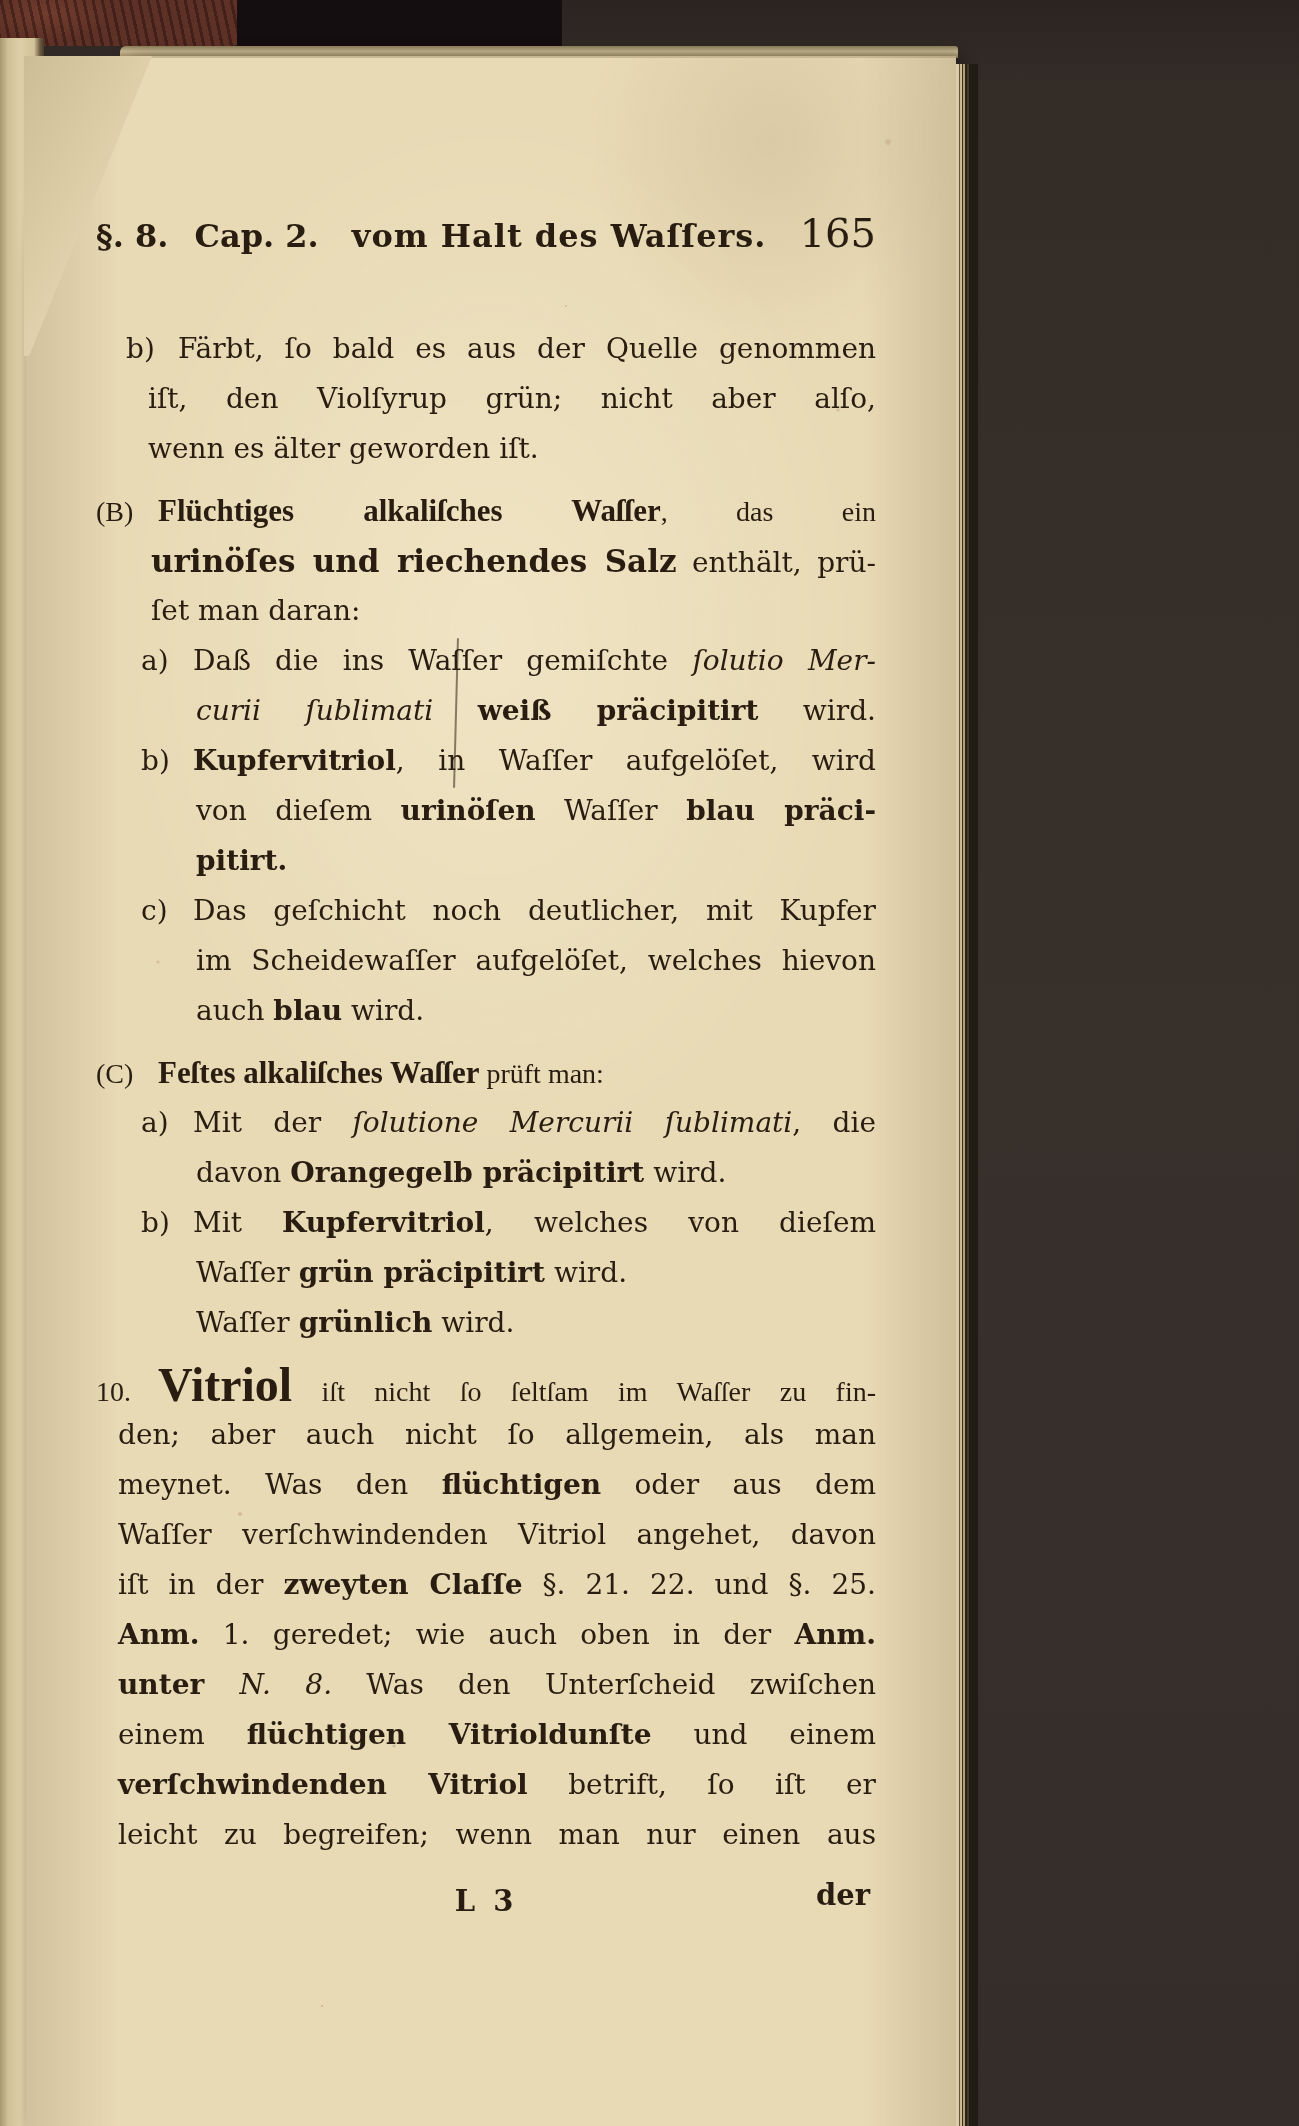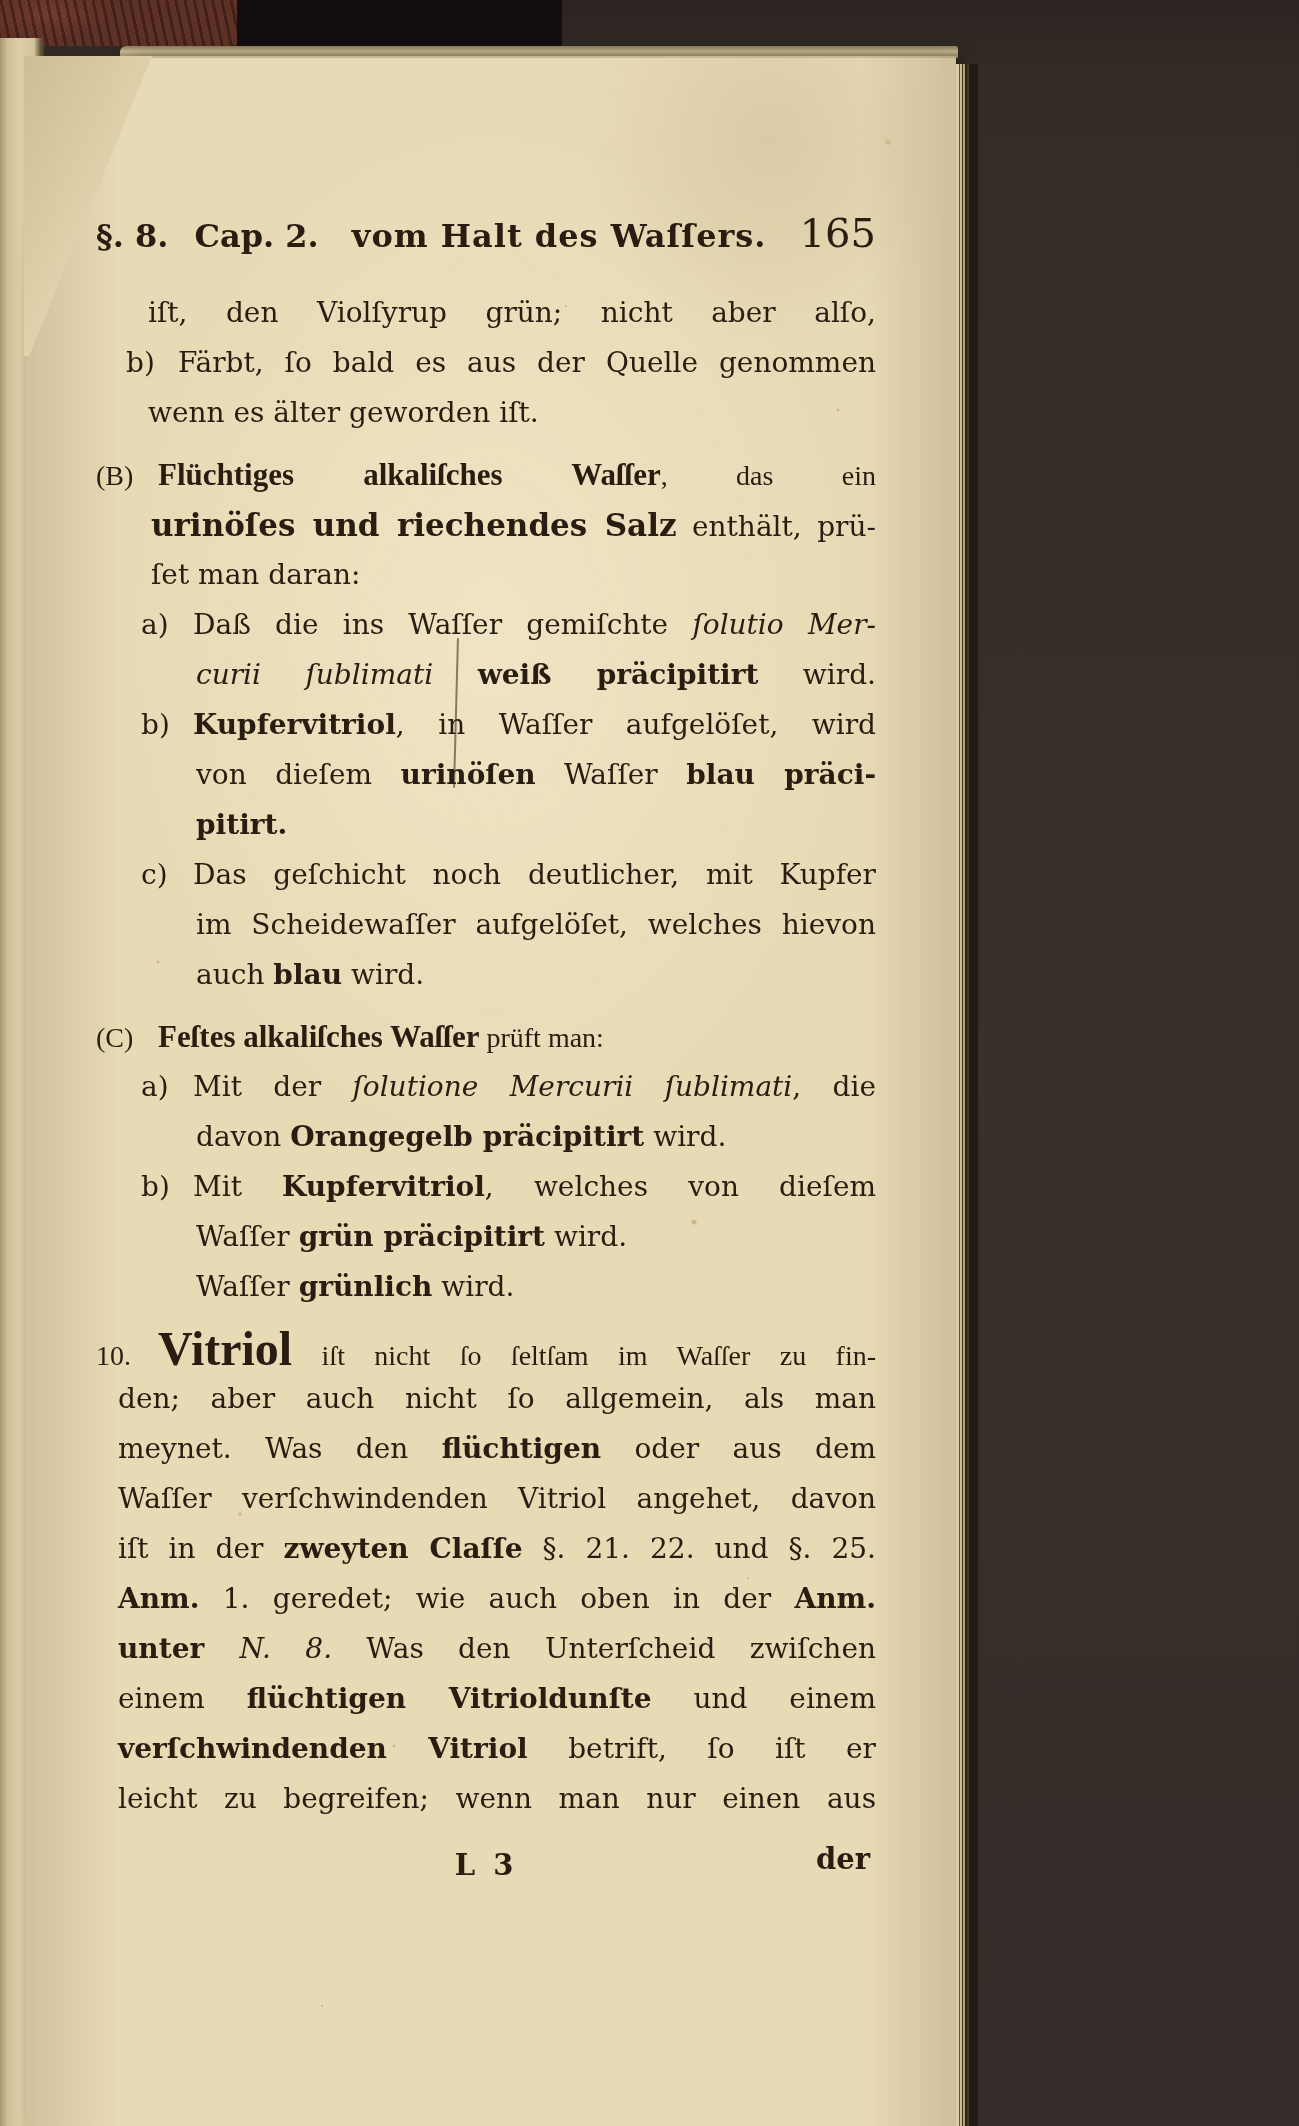--- a/index.html
+++ b/index.html
@@ -49,21 +49,21 @@
   .ink-stroke{position:absolute;left:429px;top:580px;width:2px;height:150px;
     background:rgba(48,34,18,.55);transform:rotate(1.5deg);border-radius:2px;}
   
   .right-stack{position:absolute;left:956px;top:64px;width:22px;height:2062px;
     background:repeating-linear-gradient(90deg,
       #dccda6 0 3px,#5f5138 3px 4px,#cbbb92 4px 6px,#3e3424 6px 7px,
       #b3a177 7px 9px,#2a231b 9px 11px,#463a28 11px 13px,#211b16 13px 22px);}
   
   .text-col{position:absolute;left:70px;top:150px;width:780px;color:#281d10;}
   .header-row{display:flex;align-items:baseline;height:50px;line-height:50px;
-    margin-bottom:30px;font-size:32px;font-weight:bold;}
+    margin-bottom:66px;font-size:32px;font-weight:bold;}
   .h-left{white-space:nowrap;}
   .h-chap{margin-left:26px;}
   .h-title{flex:1;text-align:center;letter-spacing:1px;}
   .h-num{font-weight:normal;font-size:40px;}
   .line{height:50px;line-height:50px;font-size:28px;width:780px;box-sizing:border-box;
     white-space:nowrap;overflow:visible;}
   .just{white-space:normal;text-align:justify;text-align-last:justify;text-justify:inter-word;}
   .nb{margin-top:12px;}
   .ind-b0{padding-left:30px;}
   .ind-b0c{padding-left:52px;}
@@ -98,22 +98,22 @@
     <div class="text-col">
       <div class="header-row">
         <span class="h-left">
           <span>§. 8.</span><span class="h-chap">Cap. 2.</span>
         </span>
         <span class="h-title">vom Halt des Waſſers.</span>
         <span class="h-num">165</span>
       </div>
 
       <div id="text-body">
+          <div class="line ind-b0 just"><span class="seg-lbl">b)</span><span class="seg-n">Färbt, ſo bald es aus der Quelle genommen</span></div>
           <div class="line ind-b0c just"><span class="seg-n">iſt, den Violſyrup grün; nicht aber alſo,</span></div>
-          <div class="line ind-b0 just"><span class="seg-lbl">b)</span><span class="seg-n">Färbt, ſo bald es aus der Quelle genommen</span></div>
           <div class="line ind-b0c"><span class="seg-n">wenn es älter geworden iſt.</span></div>
           <div class="line ind-sec just nb"><span class="seg-lblB">(B)</span><span class="seg-hb">Flüchtiges alkaliſches Waſſer</span><span class="seg-n">, das ein</span></div>
           <div class="line ind-secc just"><span class="seg-hb">urinöſes und riechendes Salz</span><span class="seg-n"> enthält, prü-</span></div>
           <div class="line ind-secc"><span class="seg-n">ſet man daran:</span></div>
           <div class="line ind-it just"><span class="seg-lbl">a)</span><span class="seg-n">Daß die ins Waſſer gemiſchte </span><span class="seg-i">ſolutio Mer-</span></div>
           <div class="line ind-itc just"><span class="seg-i">curii ſublimati </span><span class="seg-b">weiß präcipitirt</span><span class="seg-n"> wird.</span></div>
           <div class="line ind-it just"><span class="seg-lbl">b)</span><span class="seg-b">Kupfervitriol</span><span class="seg-n">, in Waſſer aufgelöſet, wird</span></div>
           <div class="line ind-itc just"><span class="seg-n">von dieſem </span><span class="seg-b">urinöſen</span><span class="seg-n"> Waſſer </span><span class="seg-b">blau präci-</span></div>
           <div class="line ind-itc"><span class="seg-b">pitirt.</span></div>
           <div class="line ind-it just"><span class="seg-lbl">c)</span><span class="seg-n">Das geſchicht noch deutlicher, mit Kupfer</span></div>

